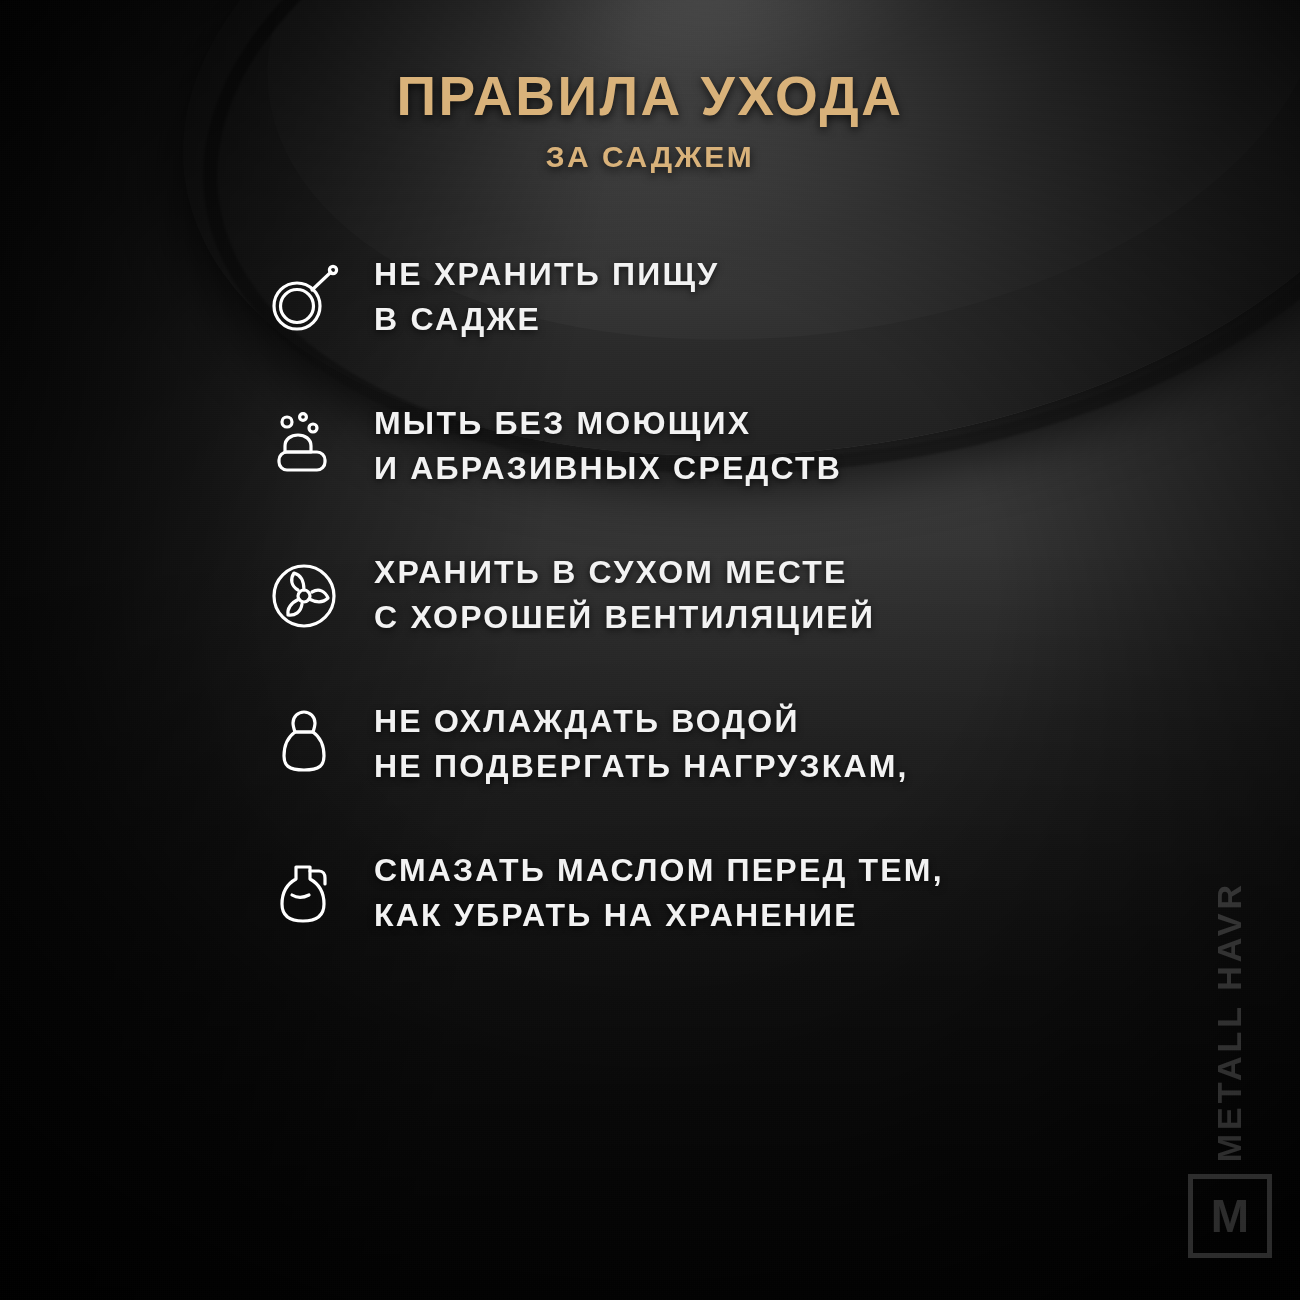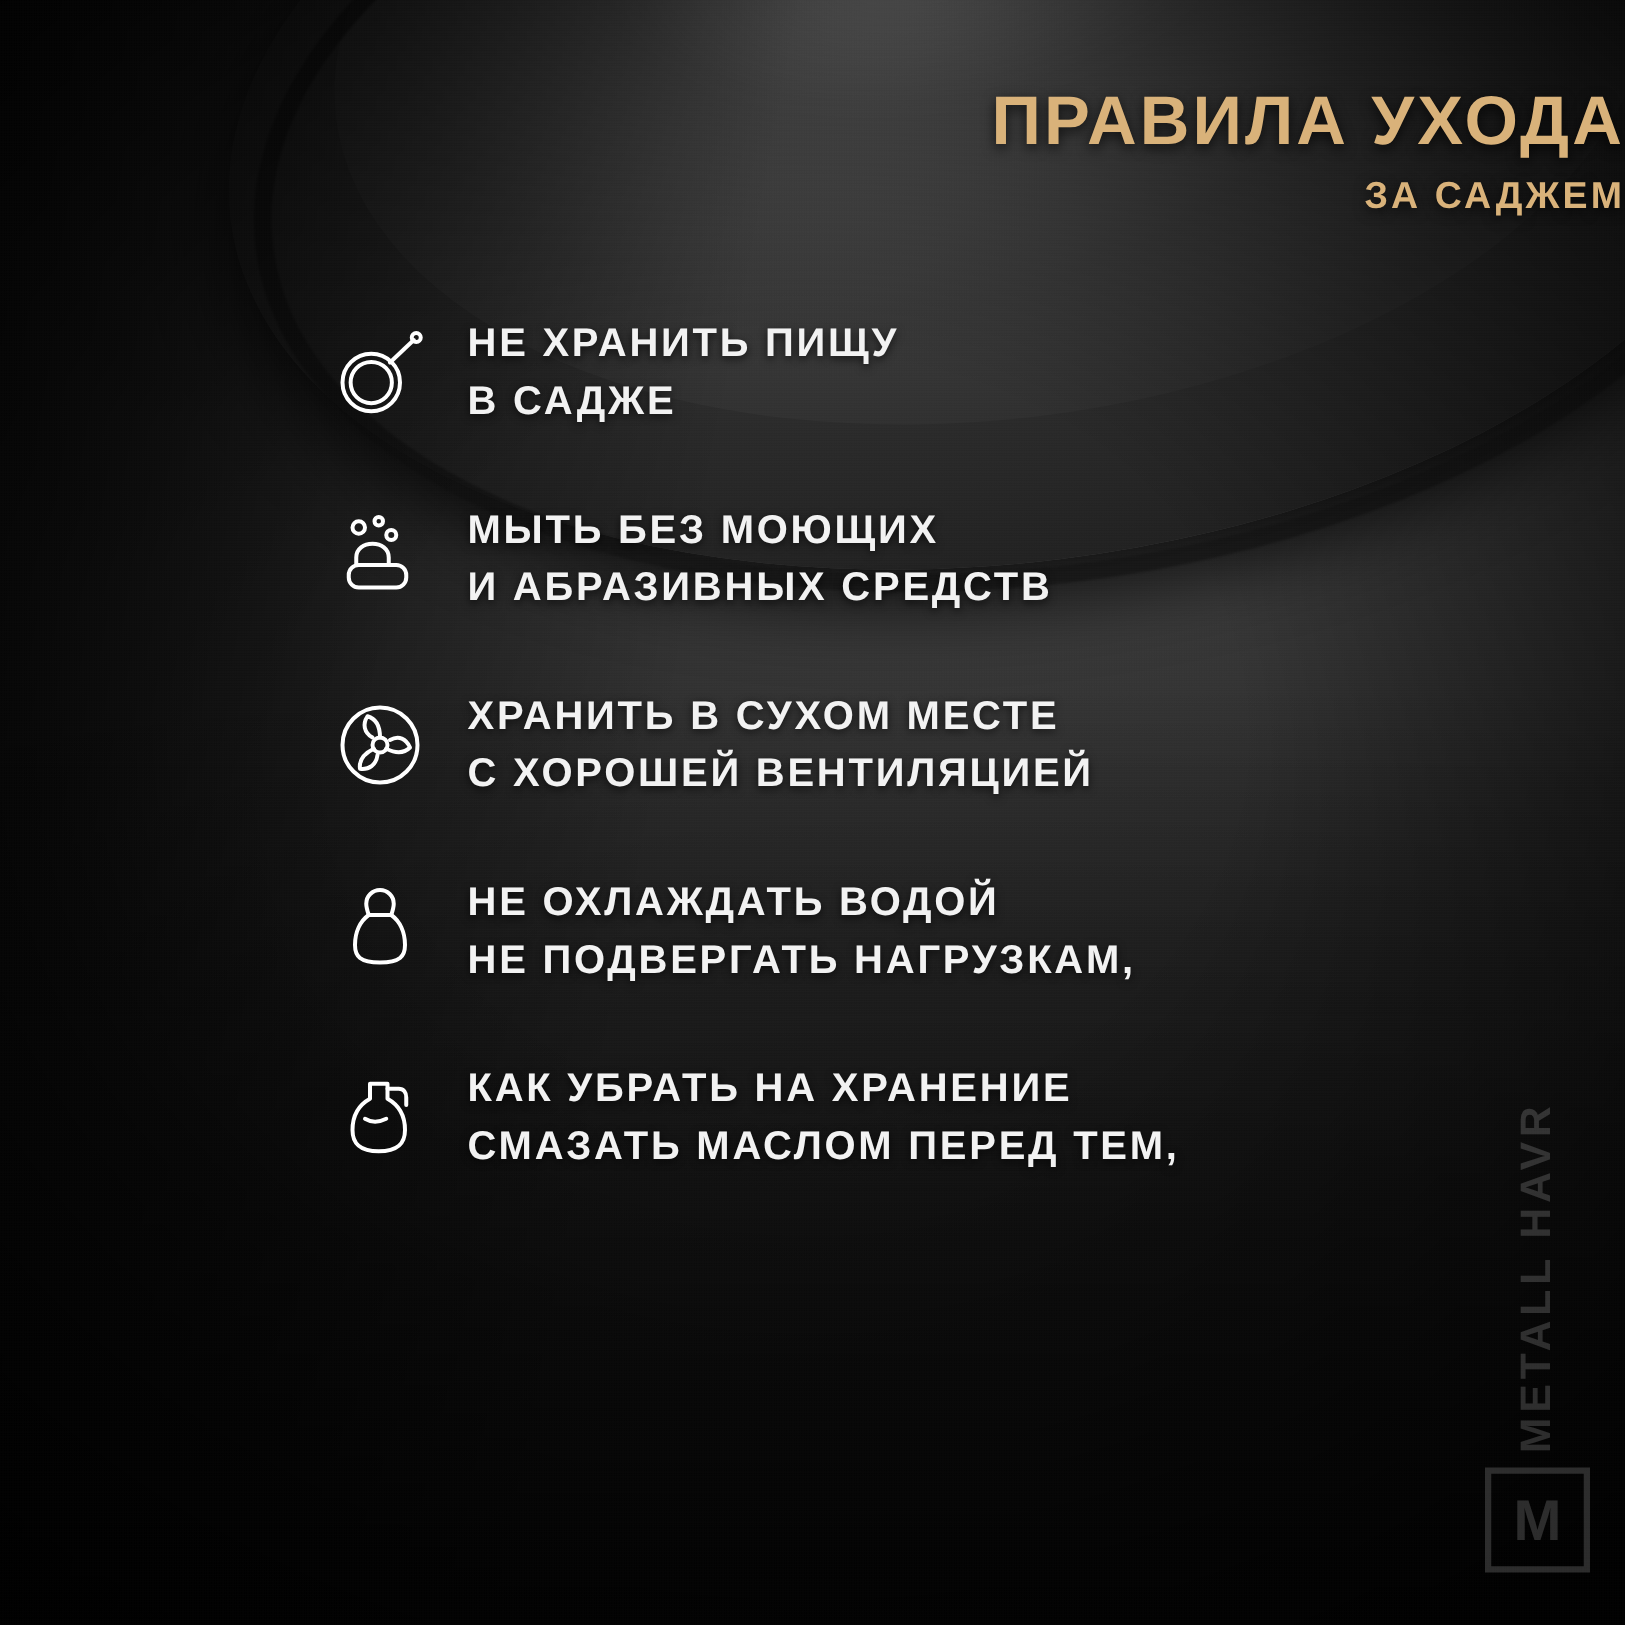--- a/index.html
+++ b/index.html
@@ -95,21 +95,21 @@
   }
 
   
   .content {
     position: relative;
     z-index: 5;
     width: 100%;
     height: 100%;
   }
   .headline {
-    text-align: right;
+    text-align: center;
     padding-top: 68px;
   }
   .headline .line1 {
     color: #d9b27a;
     font-size: 55px;
     font-weight: bold;
     letter-spacing: 2.5px;
     line-height: 1.05;
     text-shadow: 0 3px 10px rgba(0,0,0,0.7);
   }
@@ -122,21 +122,20 @@
     text-shadow: 0 3px 10px rgba(0,0,0,0.7);
   }
 
   .rules {
     margin-top: 78px;
     padding-left: 258px;
     padding-right: 60px;
   }
   .rule {
     display: flex;
-    align-items: center;
     margin-bottom: 57px;
   }
   .rule-icon {
     width: 92px;
     min-width: 92px;
     height: 92px;
     display: flex;
     align-items: center;
     justify-content: center;
   }
@@ -279,22 +278,22 @@
 
       <div class="rule">
         <div class="rule-icon">
           <svg width="78" height="78" viewBox="0 0 78 78" fill="none" stroke="#ffffff" stroke-width="3.2" stroke-linecap="round" stroke-linejoin="round">
             <path d="M31 12h14v12c9 5 14 14 14 25 0 11-6 17-21 17s-21-6-21-17c0-11 5-20 14-25z"></path>
             <path d="M45 16h9c4 0 6 3 6 7v6"></path>
             <path d="M27 40c5 3 11 3 17 0"></path>
           </svg>
         </div>
         <div class="rule-text">
+          <span class="l">СМАЗАТЬ МАСЛОМ ПЕРЕД ТЕМ,</span>
           <span class="l">КАК УБРАТЬ НА ХРАНЕНИЕ</span>
-          <span class="l">СМАЗАТЬ МАСЛОМ ПЕРЕД ТЕМ,</span>
         </div>
       </div>
 
     </div>
   </div>
 
   <div class="watermark">
     <div class="wm-text">HAVR</div>
     <div class="wm-text">METALL</div>
     <div class="wm-mark">M</div>

